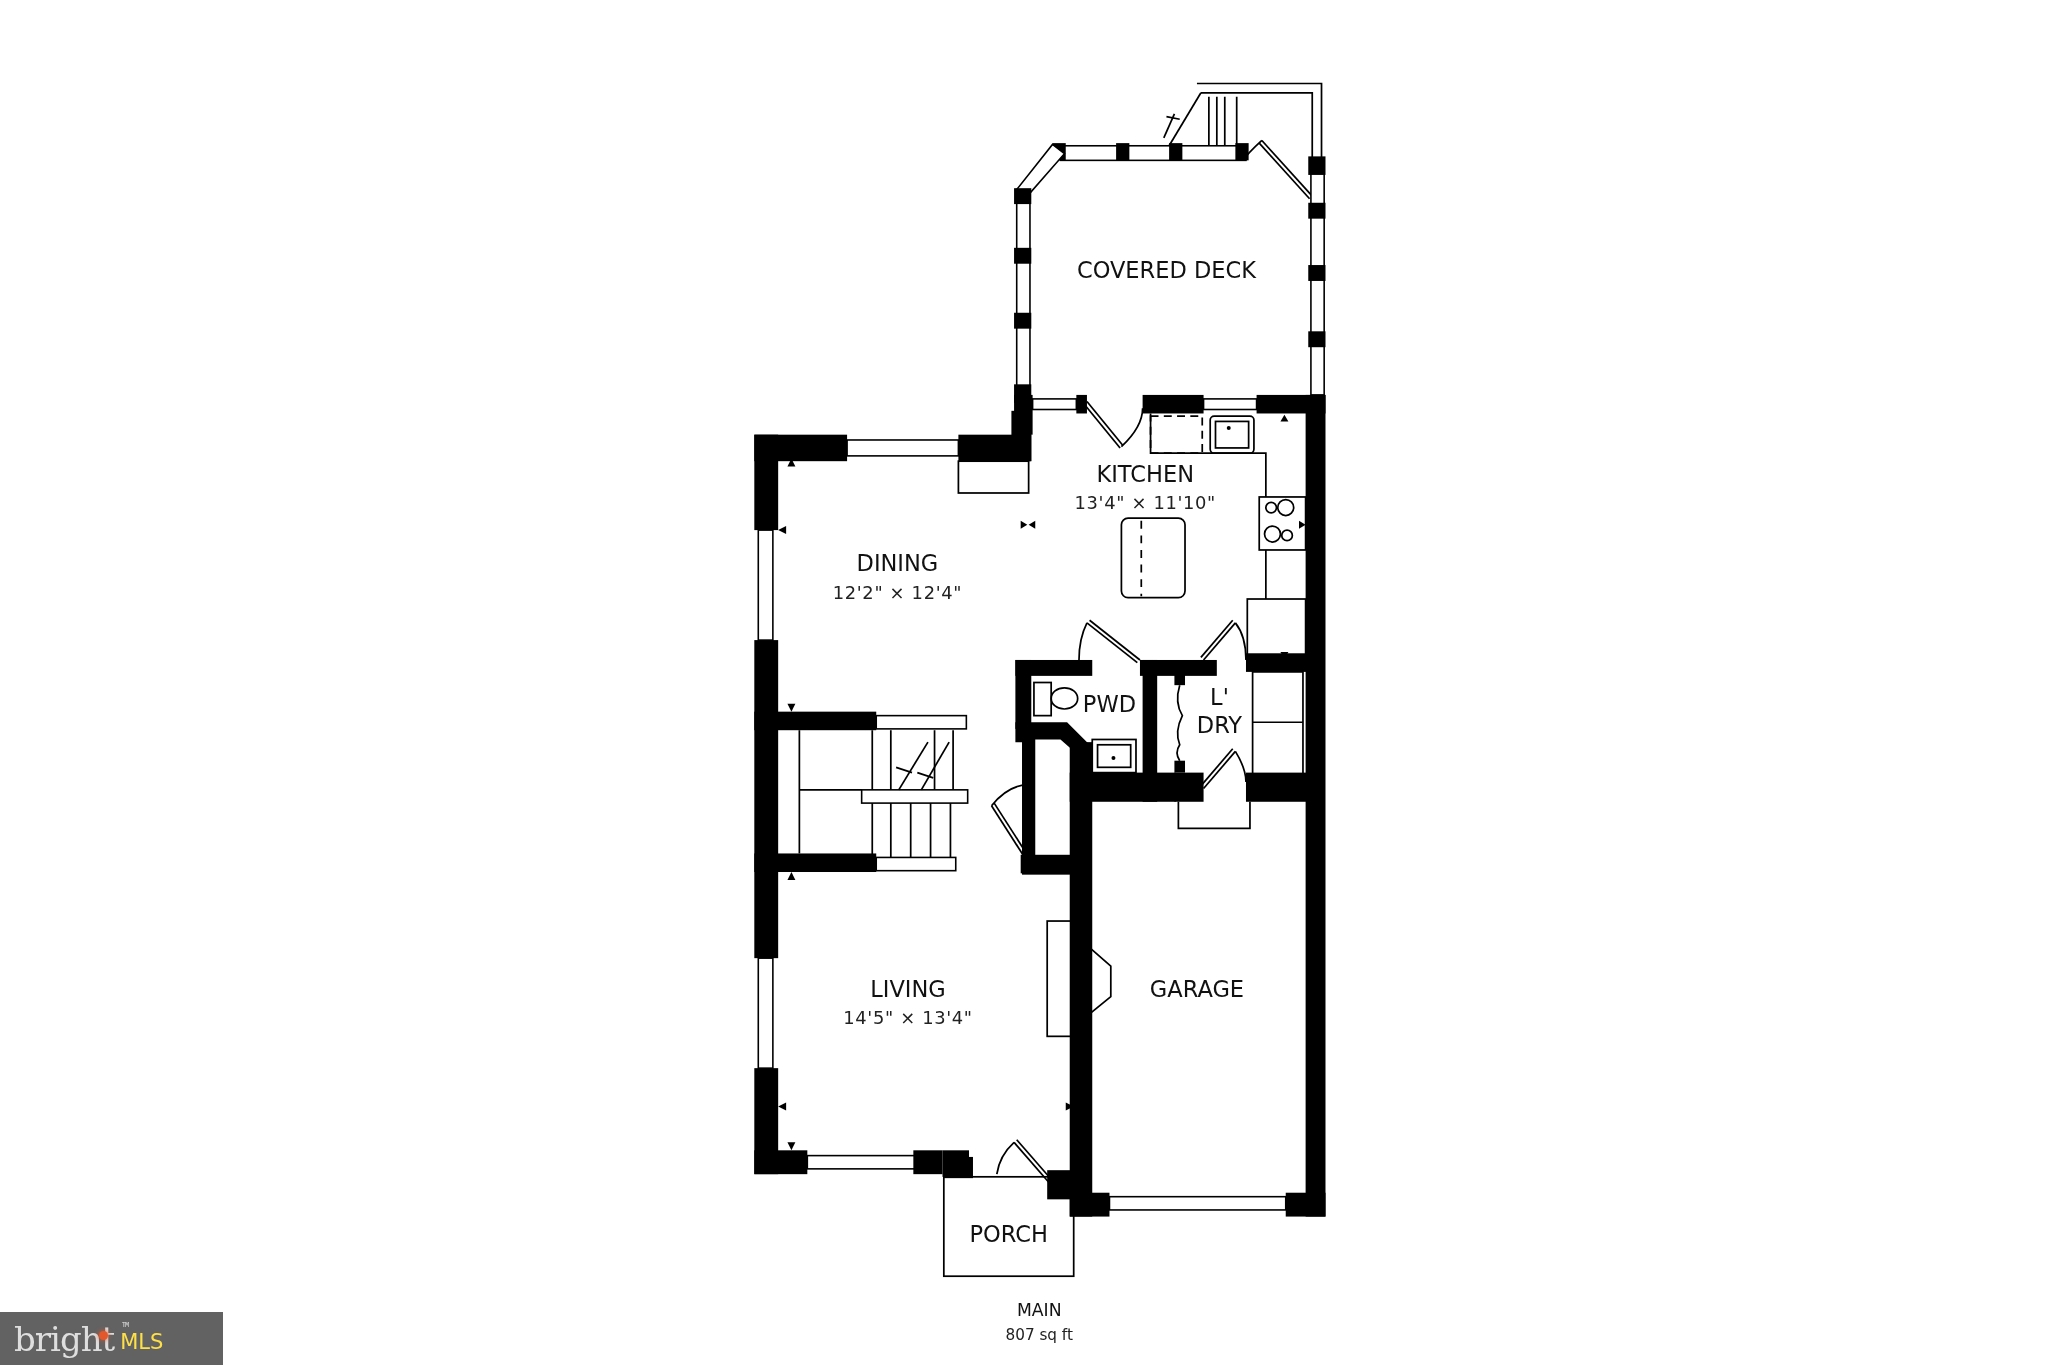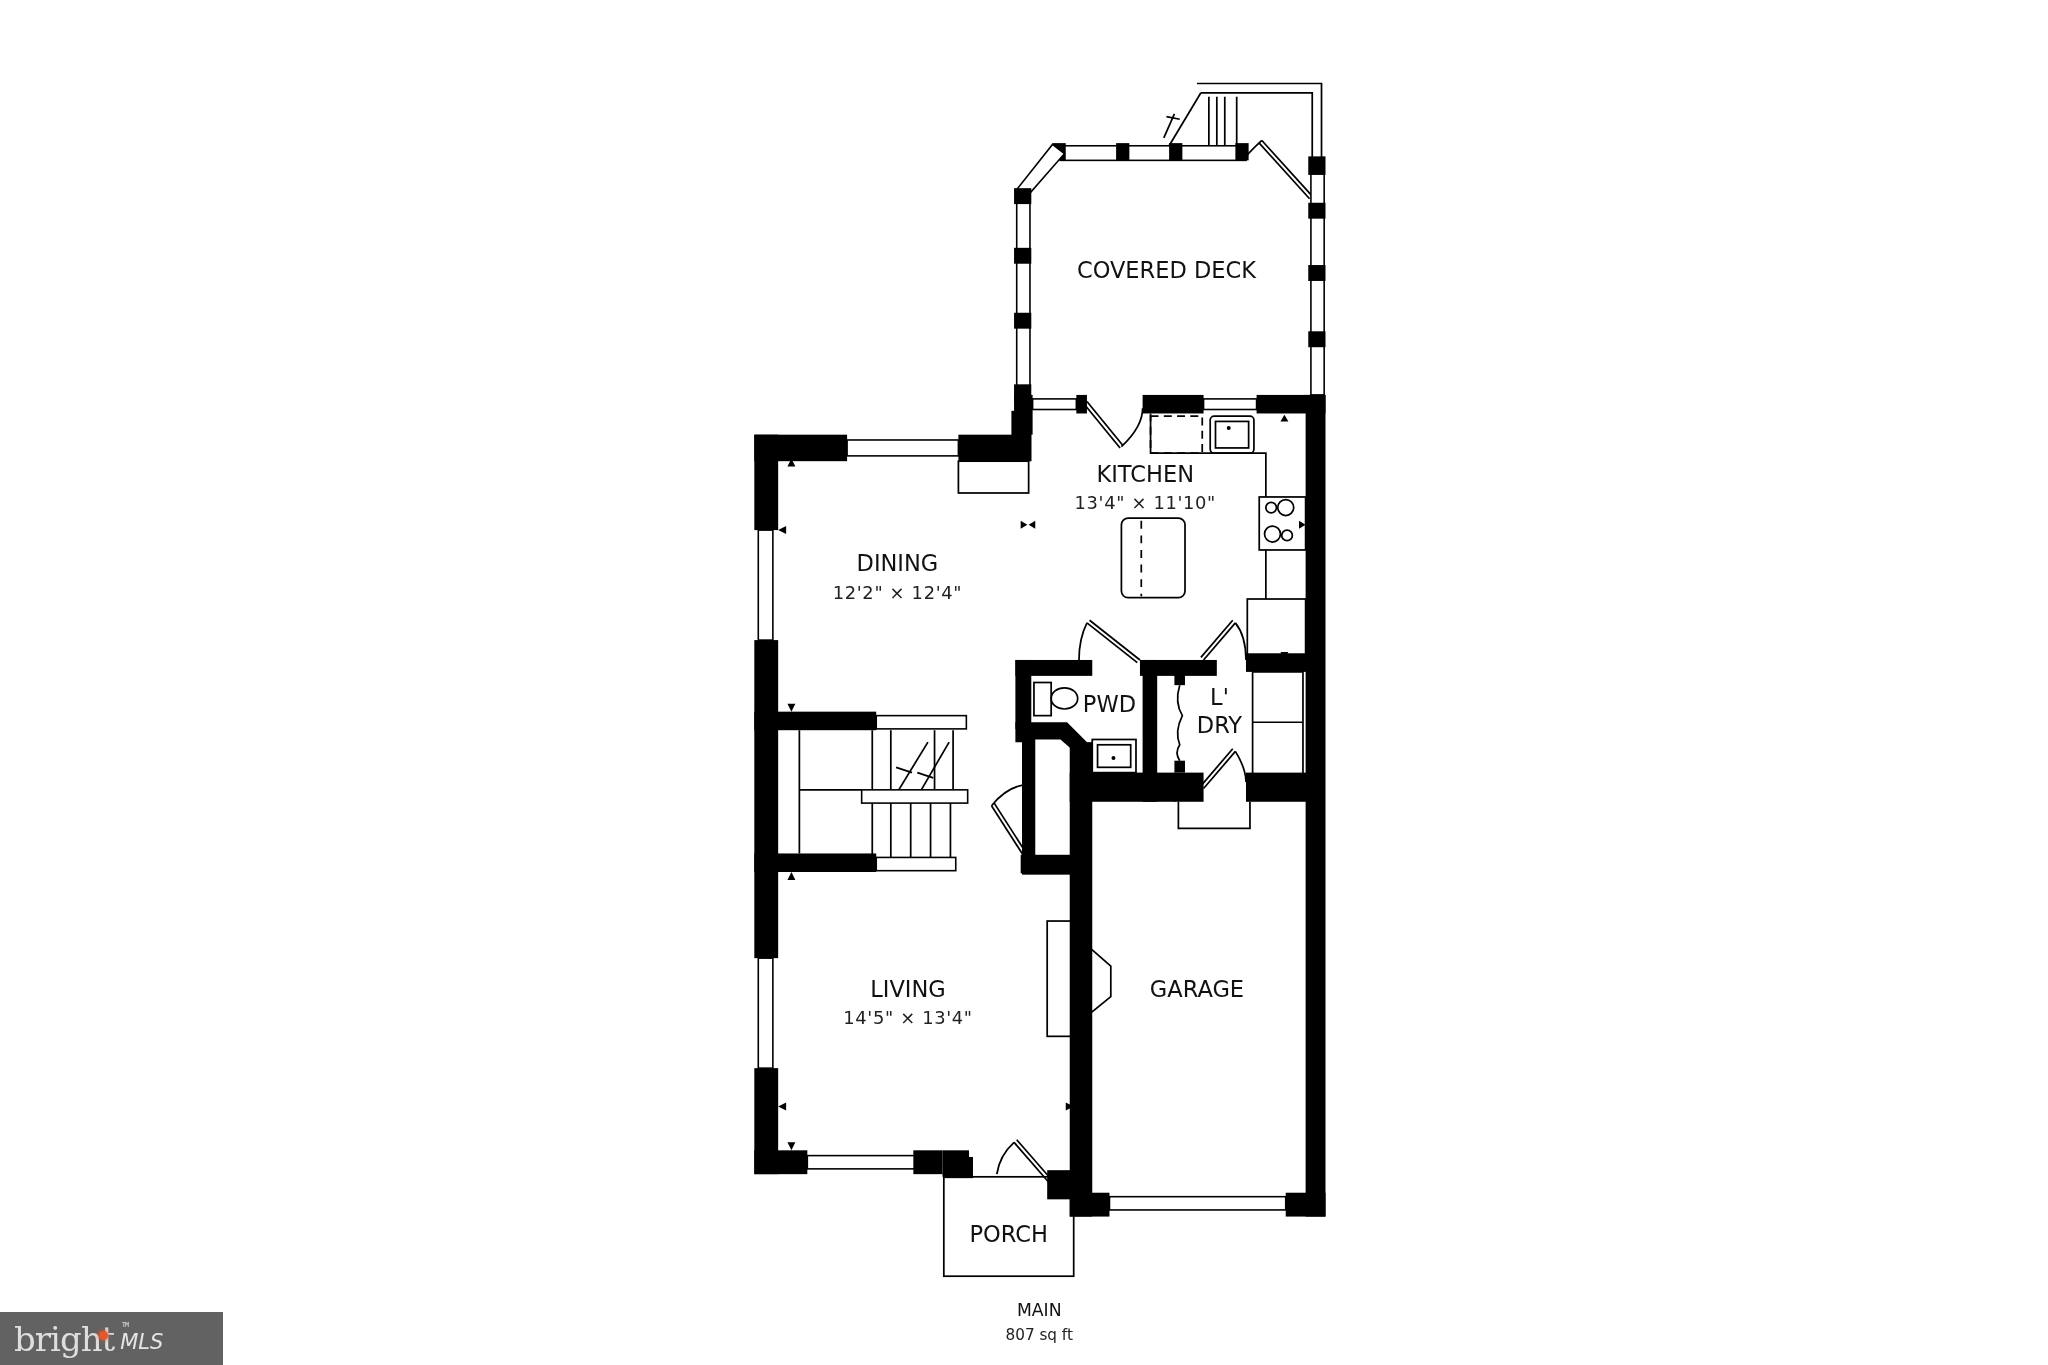--- a/index.html
+++ b/index.html
@@ -7,21 +7,21 @@
   #plan { position: absolute; left: 0; top: 0; width: 2048px; height: 1365px; }
   .room-label { font-family: "DejaVu Sans", sans-serif; font-size: 17px; fill: #111; text-anchor: middle; }
   .room-dims { font-family: "DejaVu Sans", sans-serif; font-size: 13.5px; fill: #222; text-anchor: middle; letter-spacing: 0.5px; }
   .floor-label { font-family: "DejaVu Sans", sans-serif; font-size: 13px; fill: #111; text-anchor: middle; }
   .floor-area { font-family: "DejaVu Sans", sans-serif; font-size: 11.5px; fill: #222; text-anchor: middle; }
   .wall { fill: #000; }
   .thin { fill: none; stroke: #000; stroke-width: 1.3; }
   .win { fill: #fff; stroke: #000; stroke-width: 1.2; }
   #logo { position: absolute; left: 0; top: 1312px; width: 223px; height: 53px; background: #626262; display: flex; align-items: center; }
   #logo .brand { font-family: "DejaVu Serif", serif; font-size: 34px; color: #dedede; margin-left: 14px; letter-spacing: -1px; position: relative; }
-  #logo .mls { font-family: "DejaVu Sans", sans-serif; font-size: 21px; color: #e5e5e5; margin-left: 6px; margin-top: 6px; font-style: italic; }
+  #logo .mls { font-family: "DejaVu Sans", sans-serif; font-size: 21px; color: #fde047; margin-left: 6px; margin-top: 6px; }
   #logo .tm { position: absolute; right: -14px; top: 2px; font-size: 7px; color: #e0e0e0; font-family: Liberation Mono, monospace; }
   #logo .spark { position: absolute; right: 6px; top: 12px; width: 9px; height: 9px; background: #e2572b; border-radius: 50%; box-shadow: 0 0 5px #e2572b; }
 </style>
 </head>
 <body>
 
 <svg id="plan" viewBox="0 0 1545 1030" xmlns="http://www.w3.org/2000/svg">
 
   <g>
 

